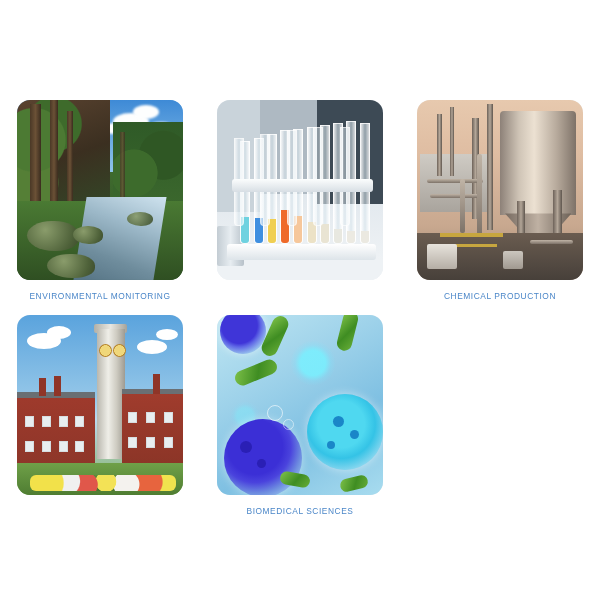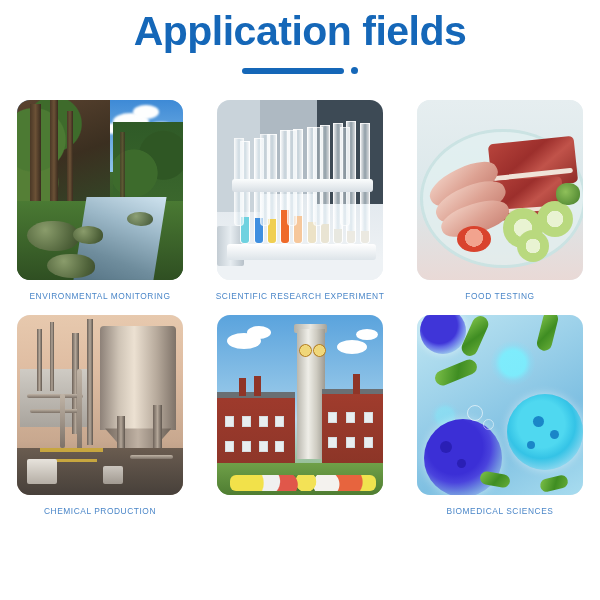--- a/index.html
+++ b/index.html
@@ -157,27 +157,20 @@
   .m-rod{position:absolute;border-radius:9px;
     background:linear-gradient(120deg,#7fc24a,#3f8d22 55%,#67ad38);}
   .m-glow{position:absolute;border-radius:50%;
     background:radial-gradient(circle,rgba(120,240,255,.85) 0 38%,rgba(120,230,255,.25) 55%,transparent 70%);}
 </style>
 </head>
 <body>
 
 <div class="page">
 
-  <div class="header">
-    <h1 class="title">Application fields</h1>
-    <div class="rule-wrap">
-      <span class="rule-bar"></span>
-      <span class="rule-dot"></span>
-    </div>
-  </div>
 
   <div class="grid">
 
     <div class="cell">
       <div class="card">
         <div class="fill ph-forest">
           <div class="f-sky"></div>
           <div class="f-cloud" style="left:58%;top:7%;width:36px;height:17px;"></div>
           <div class="f-cloud" style="left:70%;top:3%;width:26px;height:14px;"></div>
           <div class="f-cloud" style="left:52%;top:13%;width:22px;height:11px;"></div>
@@ -242,43 +235,22 @@
           <div class="t-tube" style="left:10%;height:48%;bottom:30%;opacity:.85;"></div>
           <div class="t-tube" style="left:26%;height:50%;bottom:30%;opacity:.85;"></div>
           <div class="t-tube" style="left:42%;height:52%;bottom:30%;opacity:.85;"></div>
           <div class="t-tube" style="left:58%;height:54%;bottom:30%;opacity:.85;"></div>
           <div class="t-tube" style="left:74%;height:54%;bottom:30%;opacity:.85;"></div>
 
           <div class="t-rack2"></div>
           <div class="t-rack"></div>
         </div>
       </div>
-      <div class="caption">SCIENTIFIC RESEARCH EXPERIMENT</div>
-    </div>
-
-    <div class="cell">
-      <div class="card">
-        <div class="fill ph-food">
-          <div class="fd-plate"></div>
-          <div class="fd-meat" style="left:44%;top:22%;width:52%;height:26%;transform:rotate(-6deg);"></div>
-          <div class="fd-fat" style="left:46%;top:40%;width:48%;height:5px;transform:rotate(-6deg);"></div>
-          <div class="fd-meat" style="left:40%;top:44%;width:48%;height:22%;transform:rotate(-4deg);"></div>
-          <div class="fd-fat" style="left:42%;top:60%;width:42%;height:4px;transform:rotate(-4deg);"></div>
-          <div class="fd-slice" style="left:6%;top:38%;width:44%;height:17%;transform:rotate(-26deg);"></div>
-          <div class="fd-slice" style="left:10%;top:48%;width:44%;height:17%;transform:rotate(-22deg);"></div>
-          <div class="fd-slice" style="left:14%;top:58%;width:42%;height:16%;transform:rotate(-18deg);"></div>
-          <div class="fd-cuke" style="left:52%;top:60%;width:40px;height:40px;"></div>
-          <div class="fd-cuke" style="left:72%;top:56%;width:36px;height:36px;"></div>
-          <div class="fd-cuke" style="left:60%;top:72%;width:32px;height:32px;"></div>
-          <div class="fd-tom" style="left:24%;top:70%;width:34px;height:26px;"></div>
-          <div class="fd-green" style="left:84%;top:46%;width:24px;height:22px;"></div>
-        </div>
-      </div>
-      <div class="caption">FOOD TESTING</div>
-    </div>
+    </div>
+
 
     <div class="cell">
       <div class="card">
         <div class="fill ph-chem">
           <div class="c-bldg"></div>
           <div class="c-silo"></div>
           <div class="c-cone"></div>
           <div class="c-tower" style="left:12%;top:8%;width:5px;height:34%;"></div>
           <div class="c-tower" style="left:20%;top:4%;width:4px;height:38%;"></div>
           <div class="c-tower" style="left:33%;top:10%;width:7px;height:56%;"></div>

